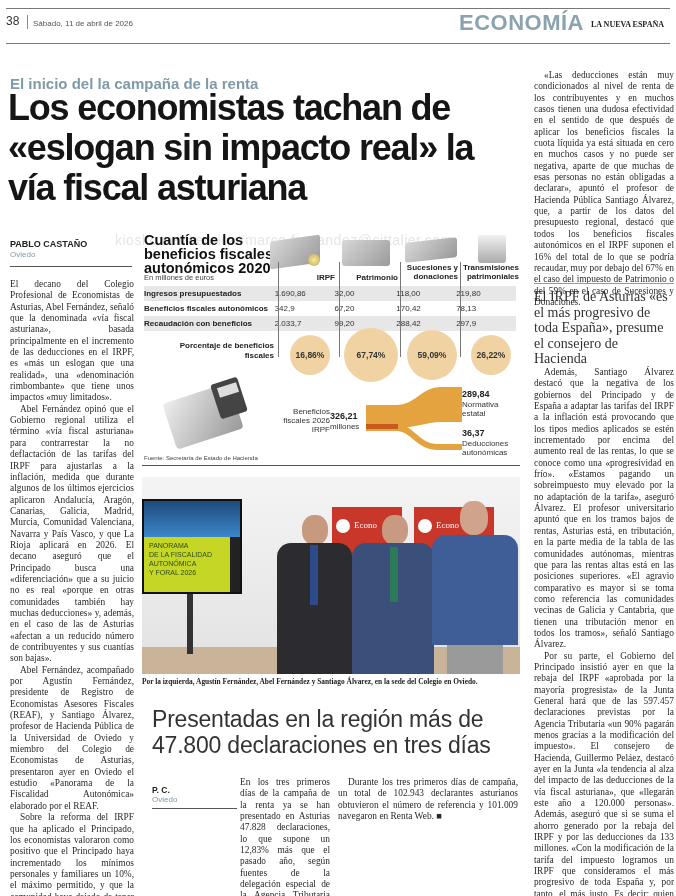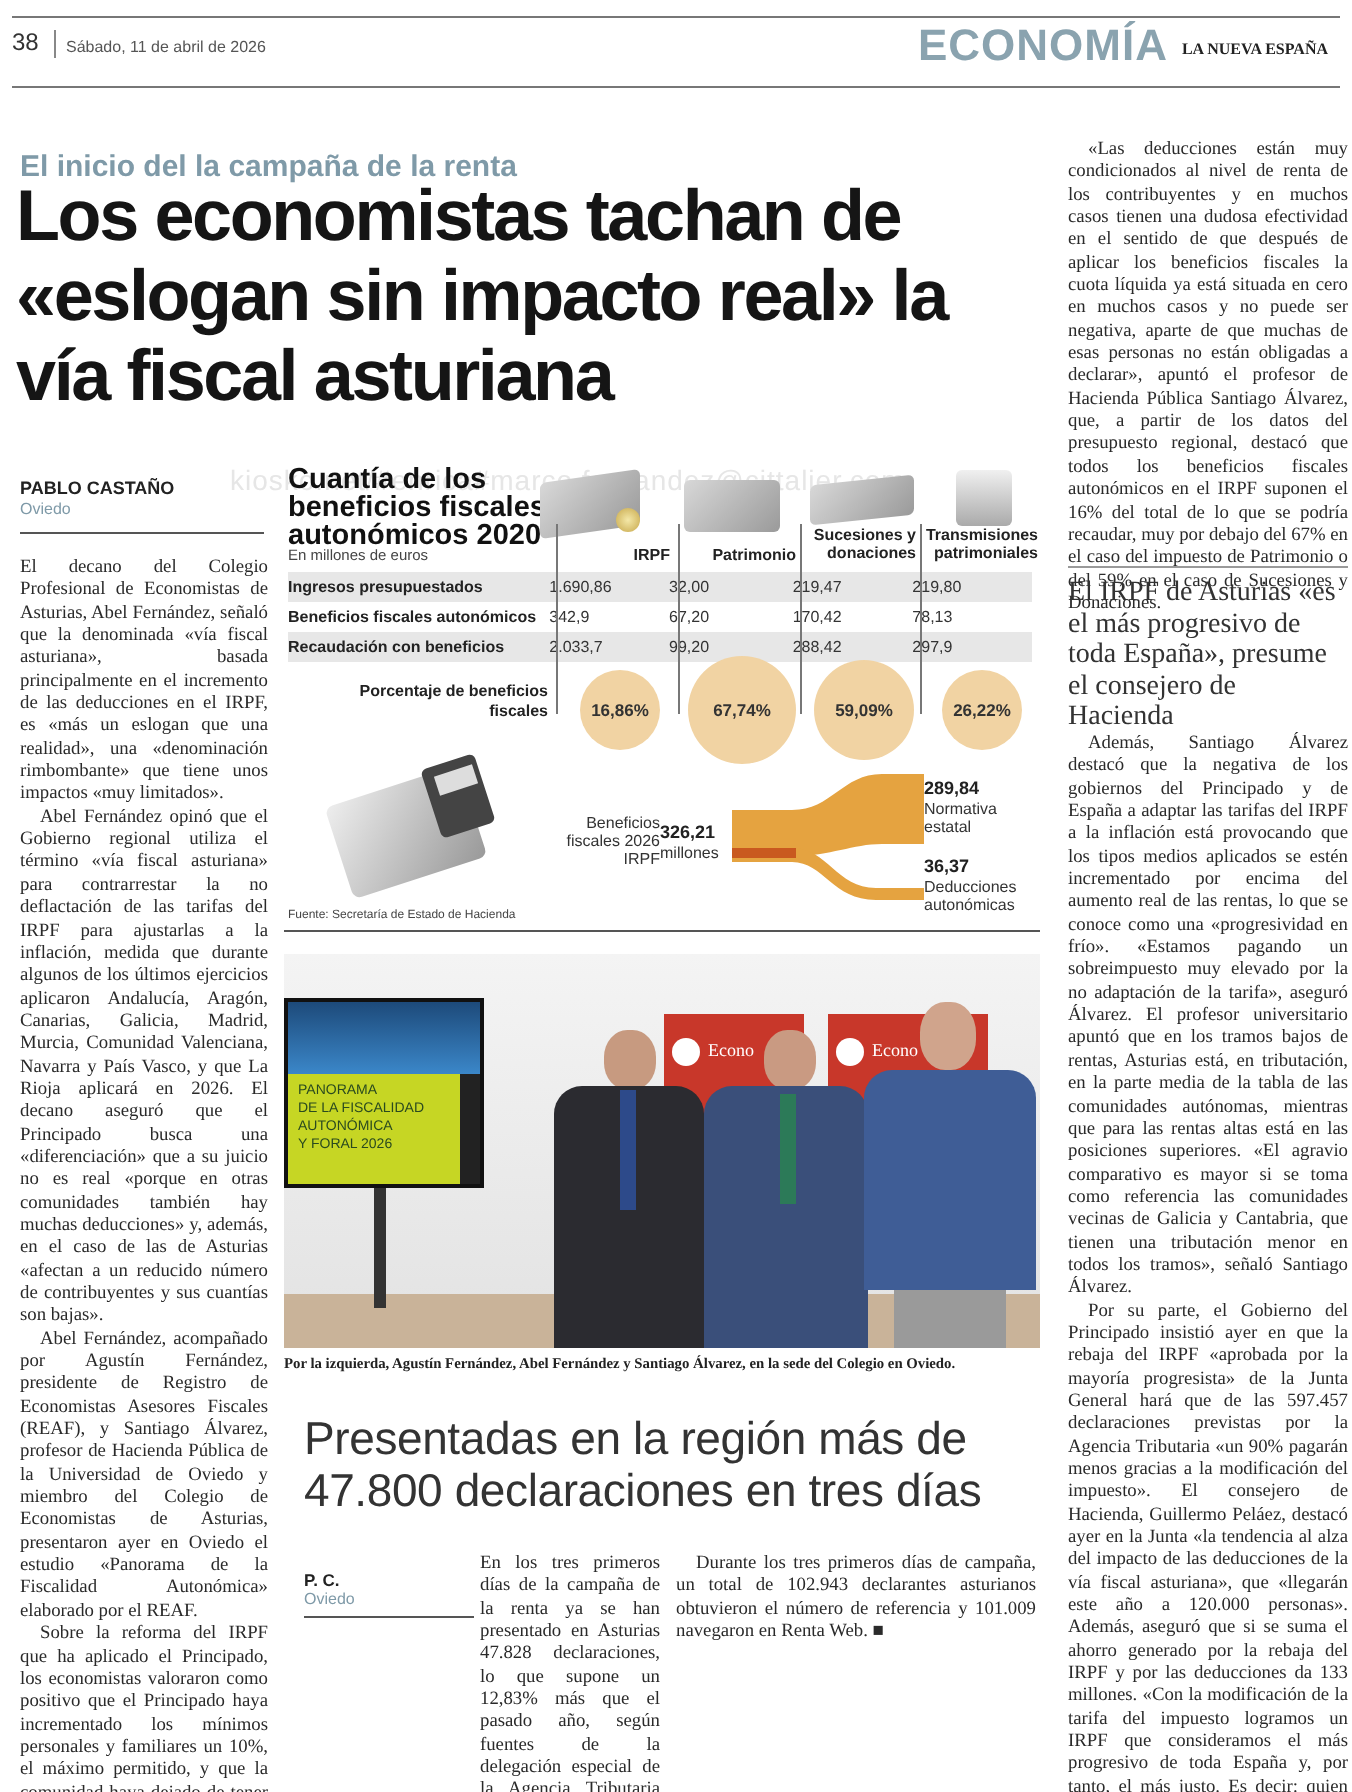--- a/index.html
+++ b/index.html
@@ -81,21 +81,21 @@
 
 <div class="col-head" style="left:275px;top:273px;width:60px">IRPF</div>
 <div class="col-head" style="left:338px;top:273px;width:60px">Patrimonio</div>
 <div class="col-head" style="left:400px;top:263px;width:58px">Sucesiones y donaciones</div>
 <div class="col-head" style="left:459px;top:263px;width:60px">Transmisiones patrimoniales</div>
 
 <div class="trow shaded" style="top:286px">
   <span class="lbl">Ingresos presupuestados</span>
   <span class="cell" style="width:60px">1.690,86</span>
   <span class="cell" style="width:62px">32,00</span>
-  <span class="cell" style="width:60px">219,47</span>
+  <span class="cell" style="width:60px">118,00</span>
   <span class="cell" style="width:60px">219,80</span>
 </div>
 <div class="trow" style="top:301px">
   <span class="lbl">Beneficios fiscales autonómicos</span>
   <span class="cell" style="width:60px">342,9</span>
   <span class="cell" style="width:62px">67,20</span>
   <span class="cell" style="width:60px">170,42</span>
   <span class="cell" style="width:60px">78,13</span>
 </div>
 <div class="trow shaded" style="top:316px">

